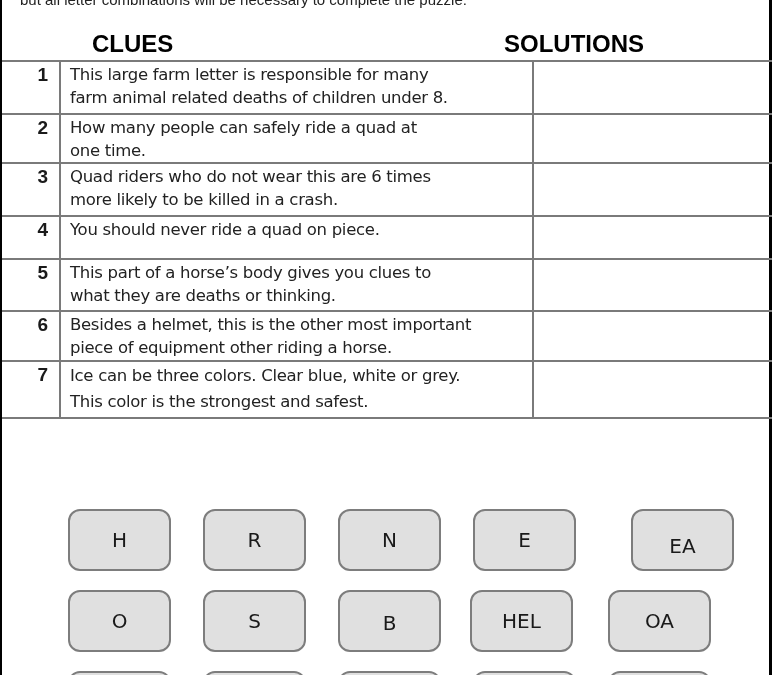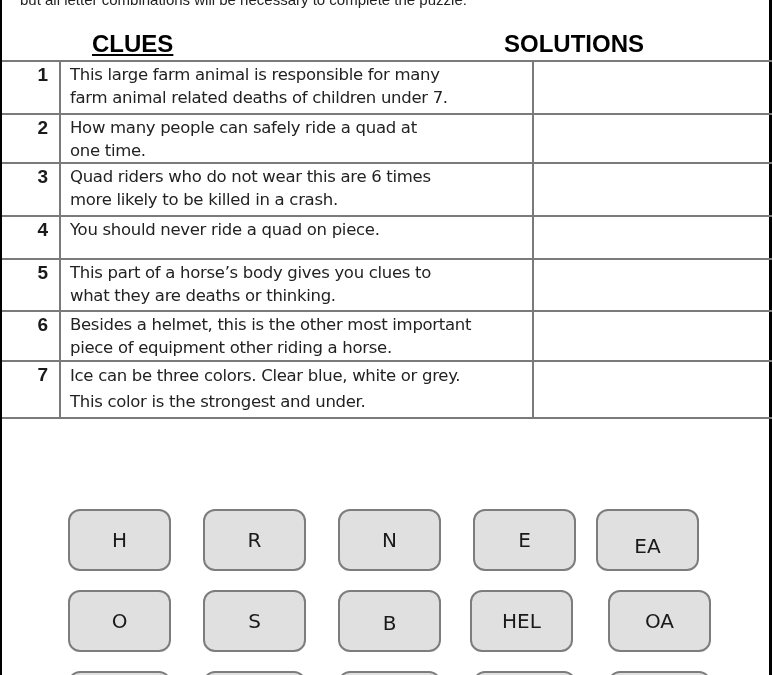--- a/index.html
+++ b/index.html
@@ -10,21 +10,21 @@
   .frame-left { position: absolute; left: 0; top: 0; width: 2px; height: 675px; background: #000; }
   .frame-right { position: absolute; left: 769px; top: 0; width: 3px; height: 675px; background: #000; }
   .intro {
     position: absolute; left: 20px; top: -9px; font-family: "Liberation Sans", sans-serif;
     font-size: 15px; color: #222; white-space: nowrap;
   }
   .hdr {
     position: absolute; top: 30px; font-family: "Liberation Sans", sans-serif;
     font-weight: bold; font-size: 24px; letter-spacing: 0px; color: #000;
   }
-  .hdr.clues { left: 92px; text-decoration: underline; }
+  .hdr.clues { left: 92px; }
   .hdr.solutions { left: 504px; }
   table.clue-table {
     position: absolute; left: 2px; top: 60px; width: 767px;
     border-collapse: collapse; table-layout: fixed;
   }
   table.clue-table td {
     border: 2px solid #7a7a7a; vertical-align: top; padding: 0;
   }
   table.clue-table tr td:first-child { border-left: none; }
   table.clue-table tr td:last-child { border-right: none; }
@@ -54,22 +54,22 @@
 <div class="intro">but all letter combinations will be necessary to complete the puzzle.</div>
 
 <div class="hdr clues">CLUES</div>
 <div class="hdr solutions">SOLUTIONS</div>
 
 <table class="clue-table">
   <tbody>
     <tr style="height:53px">
       <td class="num">1</td>
       <td class="clue">
-          <div>This large farm animal is responsible for many</div>
-          <div>farm animal related deaths of children under 7.</div>
+          <div>This large farm letter is responsible for many</div>
+          <div>farm animal related deaths of children under 8.</div>
         </td>
       <td class="sol"></td>
     </tr>
     <tr style="height:49px">
       <td class="num">2</td>
       <td class="clue">
           <div>How many people can safely ride a  quad at</div>
           <div>one time.</div>
         </td>
       <td class="sol"></td>
@@ -102,33 +102,33 @@
       <td class="clue">
           <div>Besides a helmet, this is the other most important</div>
           <div>piece of equipment other riding a horse.</div>
         </td>
       <td class="sol"></td>
     </tr>
     <tr style="height:57px">
       <td class="num">7</td>
       <td class="clue" style="line-height:26px">
           <div>Ice can be three colors. Clear blue, white or grey.</div>
-          <div>This color is the strongest and under.</div>
+          <div>This color is the strongest and safest.</div>
         </td>
       <td class="sol"></td>
     </tr>
   </tbody>
 </table>
 
 <div class="tiles">
   <div class="tile" style="left:68px;top:509px">H</div>
   <div class="tile" style="left:203px;top:509px">R</div>
   <div class="tile" style="left:338px;top:509px">N</div>
   <div class="tile" style="left:473px;top:509px">E</div>
-  <div class="tile" style="left:596px;top:509px;padding-top:12px">EA</div>
+  <div class="tile" style="left:631px;top:509px;padding-top:12px">EA</div>
 
   <div class="tile" style="left:68px;top:590px">O</div>
   <div class="tile" style="left:203px;top:590px">S</div>
   <div class="tile" style="left:338px;top:590px;padding-top:4px">B</div>
   <div class="tile" style="left:470px;top:590px">HEL</div>
   <div class="tile" style="left:608px;top:590px">OA</div>
 
   <div class="tile" style="left:68px;top:671px"></div>
   <div class="tile" style="left:203px;top:671px"></div>
   <div class="tile" style="left:338px;top:671px"></div>

